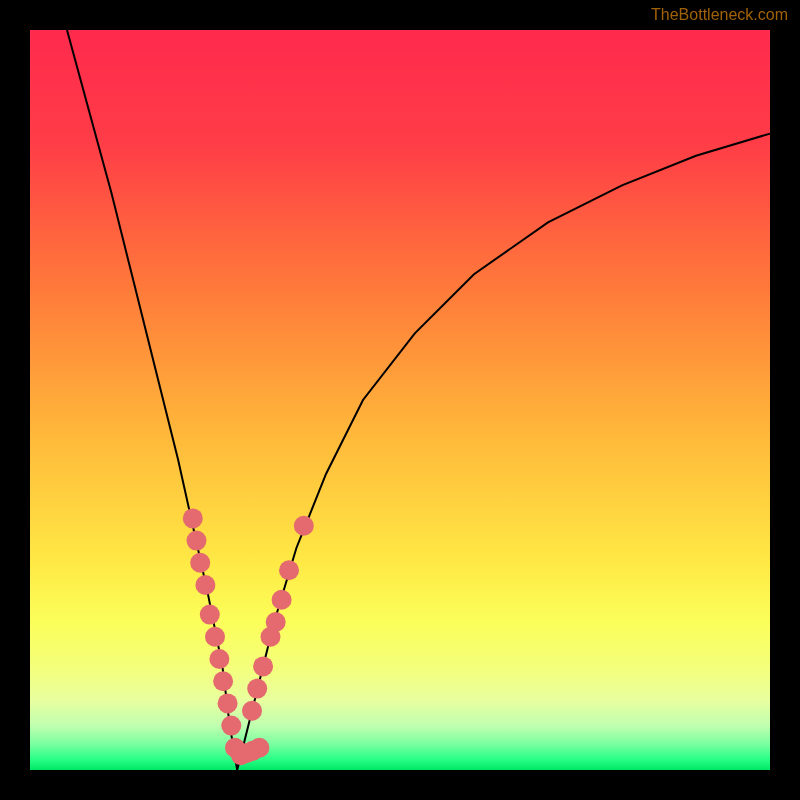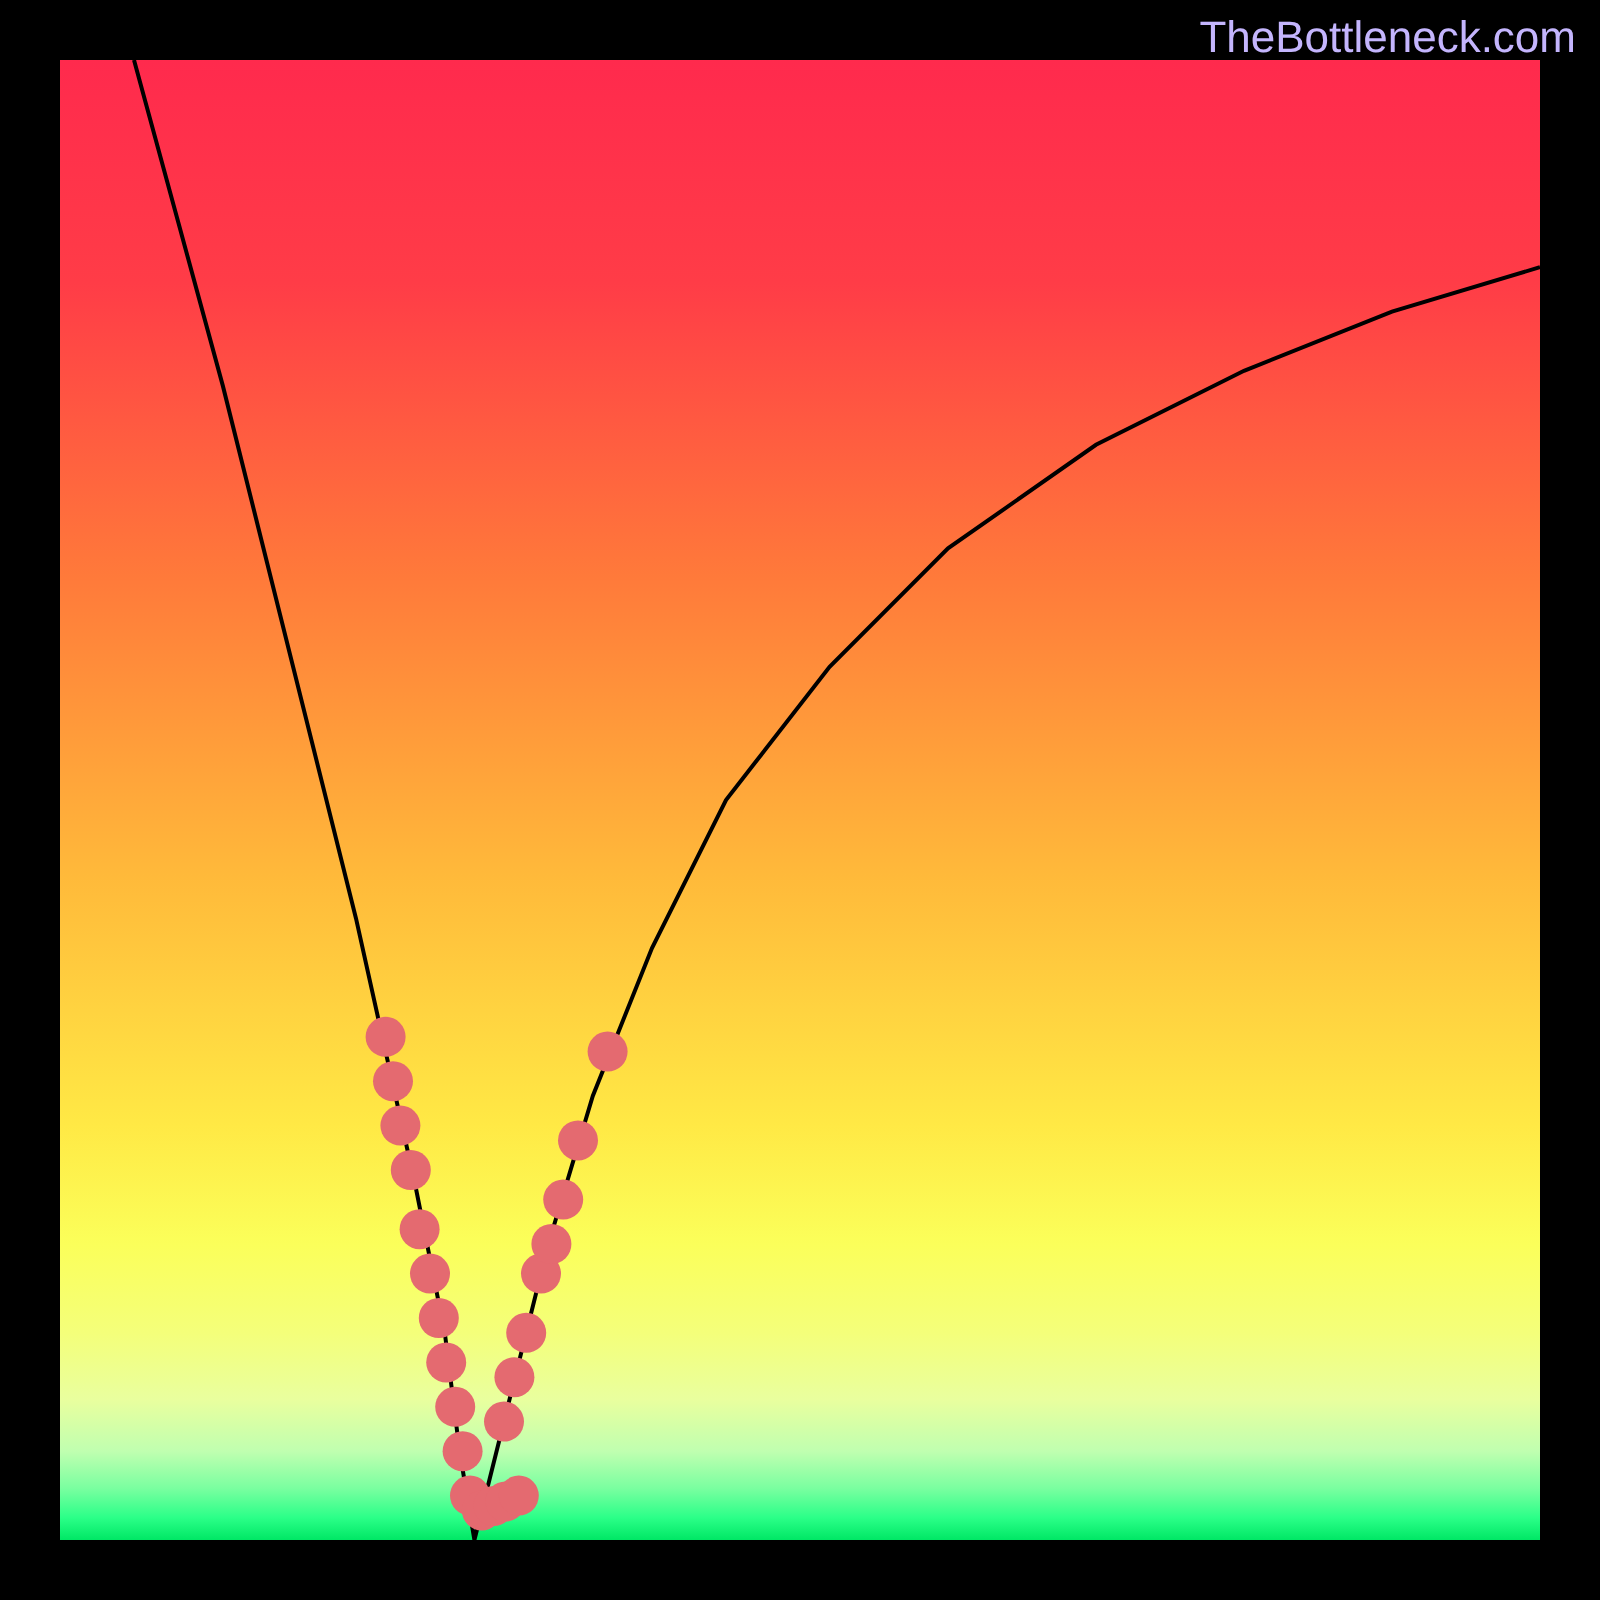--- a/index.html
+++ b/index.html
@@ -14,22 +14,22 @@
   .stage {
     position: relative;
     width: 800px;
     height: 800px;
     background: #000;
   }
   .watermark {
     position: absolute;
     top: 6px;
     right: 12px;
-    color: #c4b5fd;
-    font-size: 22px;
+    color: #a16207;
+    font-size: 16px;
     font-weight: 400;
     z-index: 10;
   }
   svg.plot {
     position: absolute;
     left: 0;
     top: 0;
   }
 </style>
 </head>

